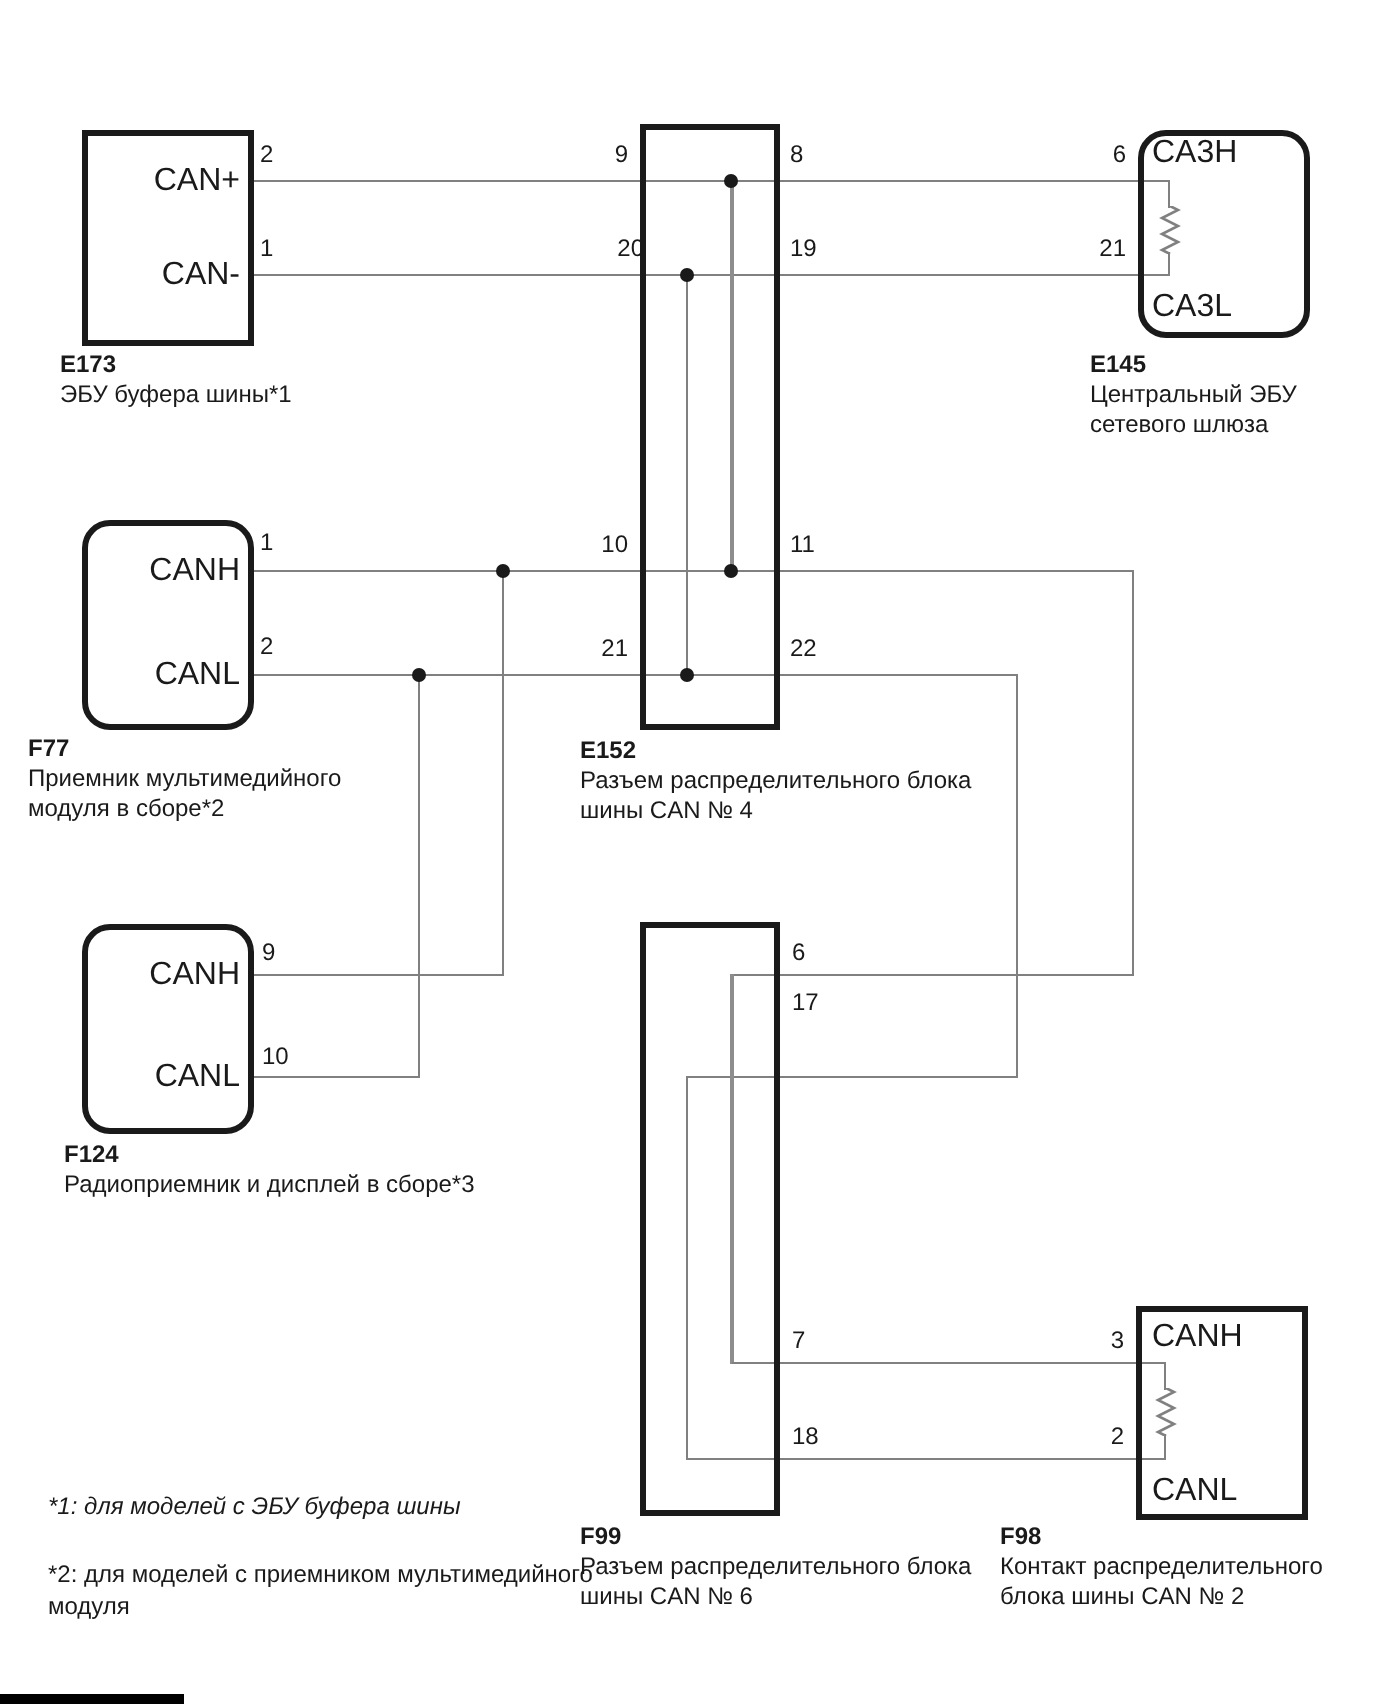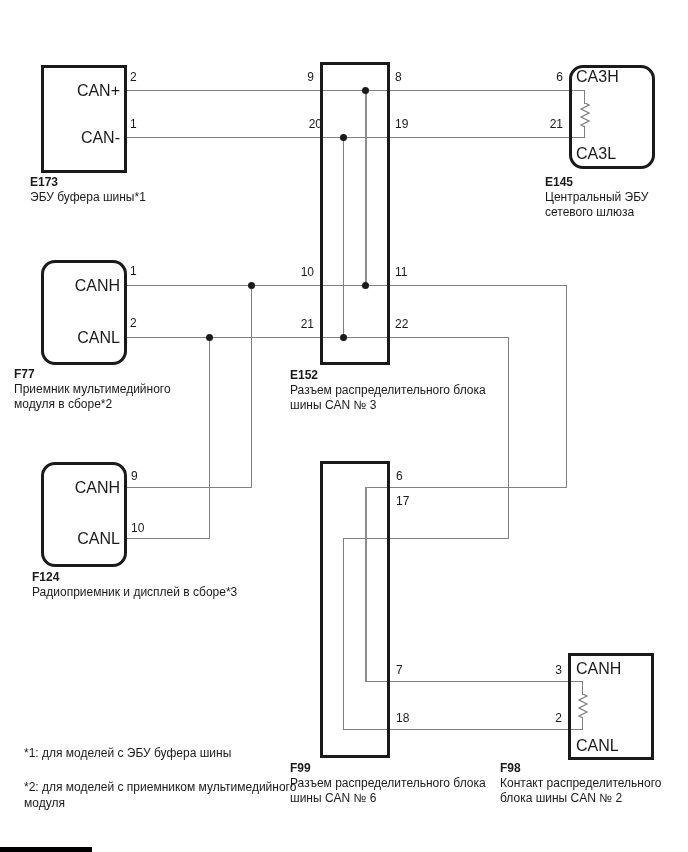--- a/index.html
+++ b/index.html
@@ -137,31 +137,31 @@
     <span>Радиоприемник и дисплей в сборе*3</span>
   </div>
 
   <div class="blname" style="left:545px; top:175px; width:130px;">
     <span class="cid">E145</span>
     <span>Центральный ЭБУ сетевого шлюза</span>
   </div>
 
   <div class="blname" style="left:290px; top:368px; width:205px;">
     <span class="cid">E152</span>
-    <span>Разъем распределительного блока шины CAN № 3</span>
+    <span>Разъем распределительного блока шины CAN № 4</span>
   </div>
 
   <div class="blname" style="left:290px; top:761px; width:205px;">
     <span class="cid">F99</span>
     <span>Разъем распределительного блока шины CAN № 6</span>
   </div>
 
   <div class="blname" style="left:500px; top:761px; width:175px;">
     <span class="cid">F98</span>
     <span>Контакт распределительного блока шины CAN № 2</span>
   </div>
 
-  <div class="footnote" style="left:24px; top:746px; width:300px;">*1: для моделей с ЭБУ буфера шины</div>
+  <div class="footnote" style="left:24px; top:746px; width:300px;font-style:italic;">*1: для моделей с ЭБУ буфера шины</div>
   <div class="footnote" style="left:24px; top:780px; width:292px;">*2: для моделей с приемником мультимедийного модуля</div>
 
   <div class="bottombar" style="left:0px; top:847px; width:92px; height:5px;"></div>
 
 </div>
 
 </body></html>

